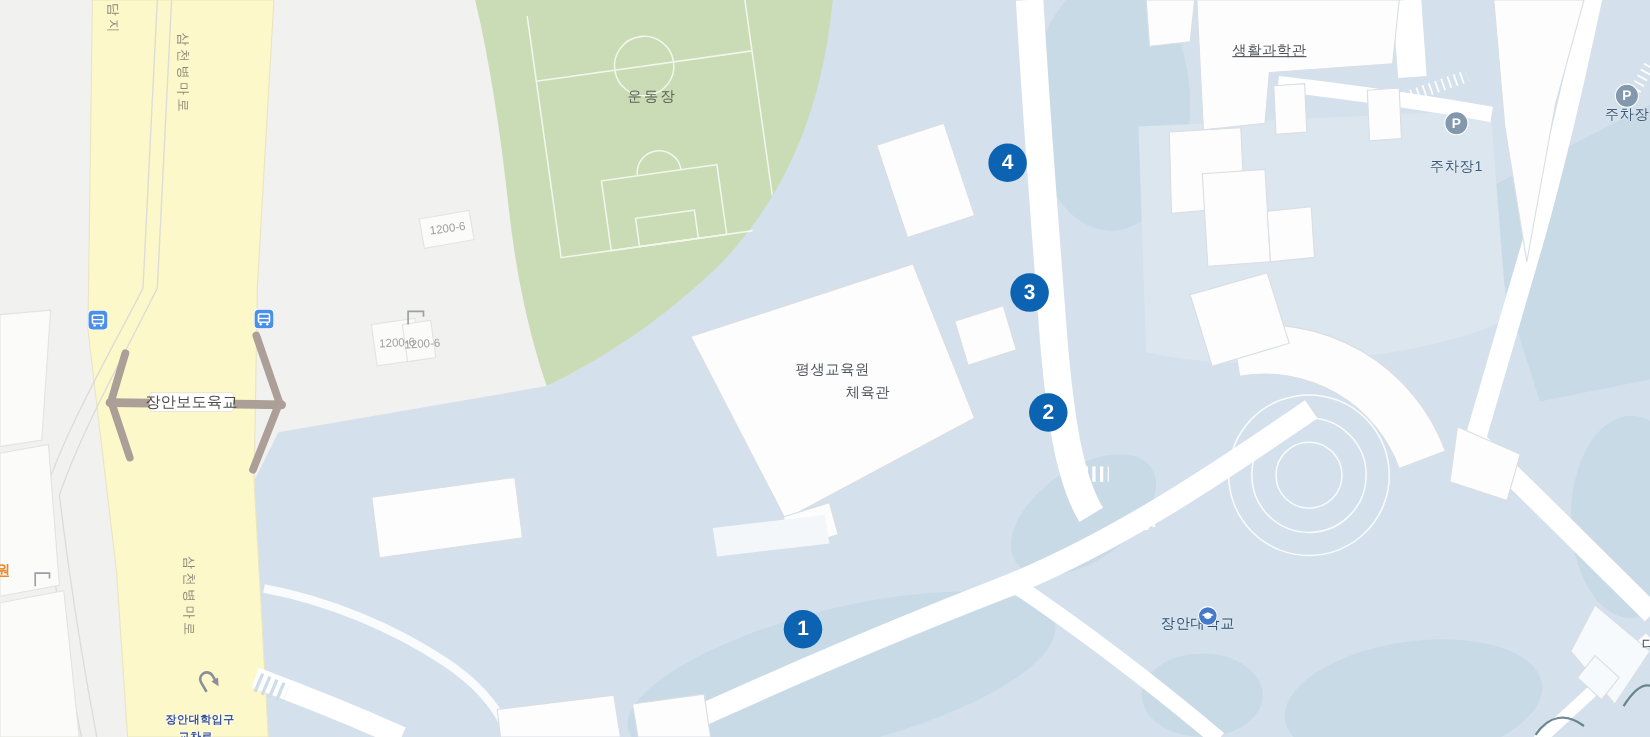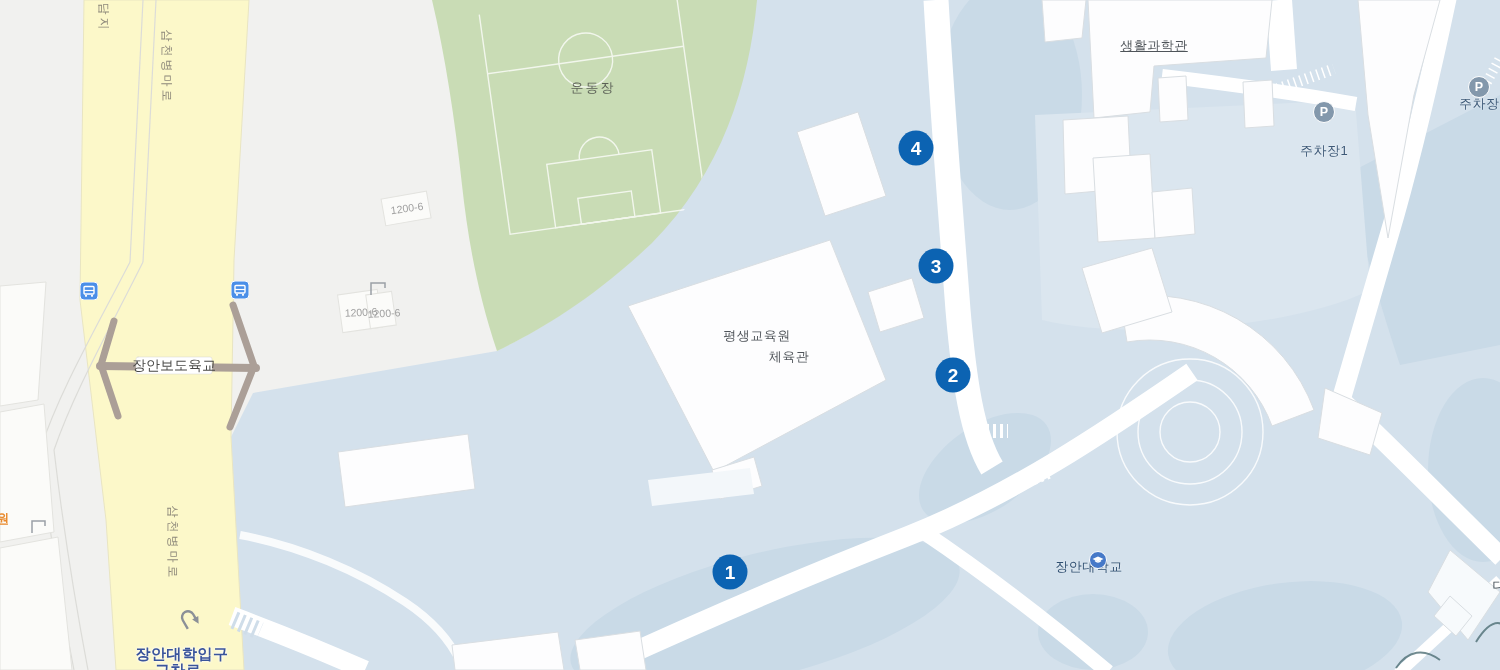--- a/index.html
+++ b/index.html
@@ -12,21 +12,21 @@
   .lbl{position:absolute;transform:translate(-50%,-50%);white-space:nowrap;
        color:#4f545a;font-size:13px;letter-spacing:0.5px;}
   .lbl.field{color:#5c6157;font-size:13px;letter-spacing:2px;}
   .lbl.bldg{color:#4f545a;text-shadow:0 0 2px #fff,0 0 2px #fff;}
   .lbl.parking{color:#3e5a78;text-shadow:0 0 2px rgba(255,255,255,.7);}
   .lbl.univ{color:#2e4e70;text-shadow:0 0 2px rgba(255,255,255,.6);}
   .lbl.roadname{color:#8e897b;font-size:12px;letter-spacing:3px;
        transform:translate(-50%,-50%) rotate(90deg);}
   .lbl.parcel{color:#a0a0a0;font-size:10.5px;letter-spacing:0;}
   .lbl.bridge-label{color:#4a4a48;font-size:14px;letter-spacing:0;}
-  .lbl.intersection{color:#3a549b;font-size:15px;font-weight:bold;letter-spacing:0.5px;
+  .lbl.intersection{color:#3a549b;font-size:10px;font-weight:bold;letter-spacing:0.5px;
        text-shadow:0 0 3px #fff,0 0 3px #fff;}
   .lbl.partial-orange{color:#e98a2d;font-size:13px;font-weight:bold;}
   .lbl.partial-dark{color:#3f4a52;font-size:13px;}
   .marker{
     position:absolute;width:35px;height:35px;border-radius:50%;
     background:#0c63b2;color:#ffffff;font-size:19px;font-weight:bold;
     display:flex;align-items:center;justify-content:center;
     transform:translate(-50%,-50%);cursor:pointer;
   }
   .p-icon{

